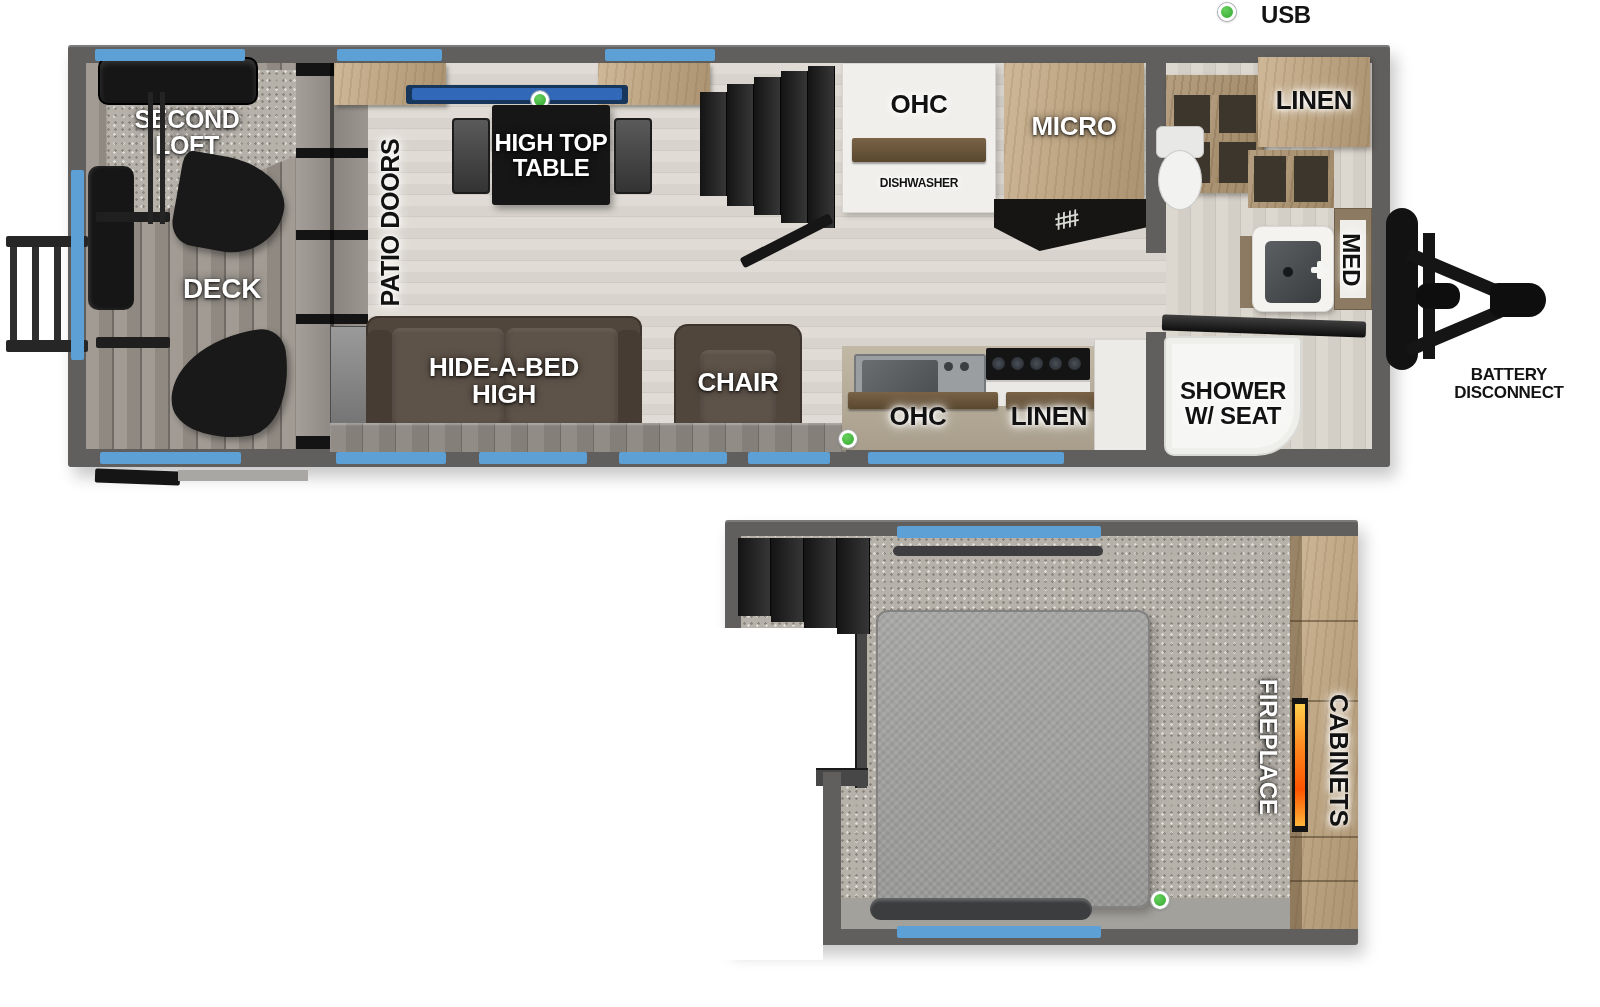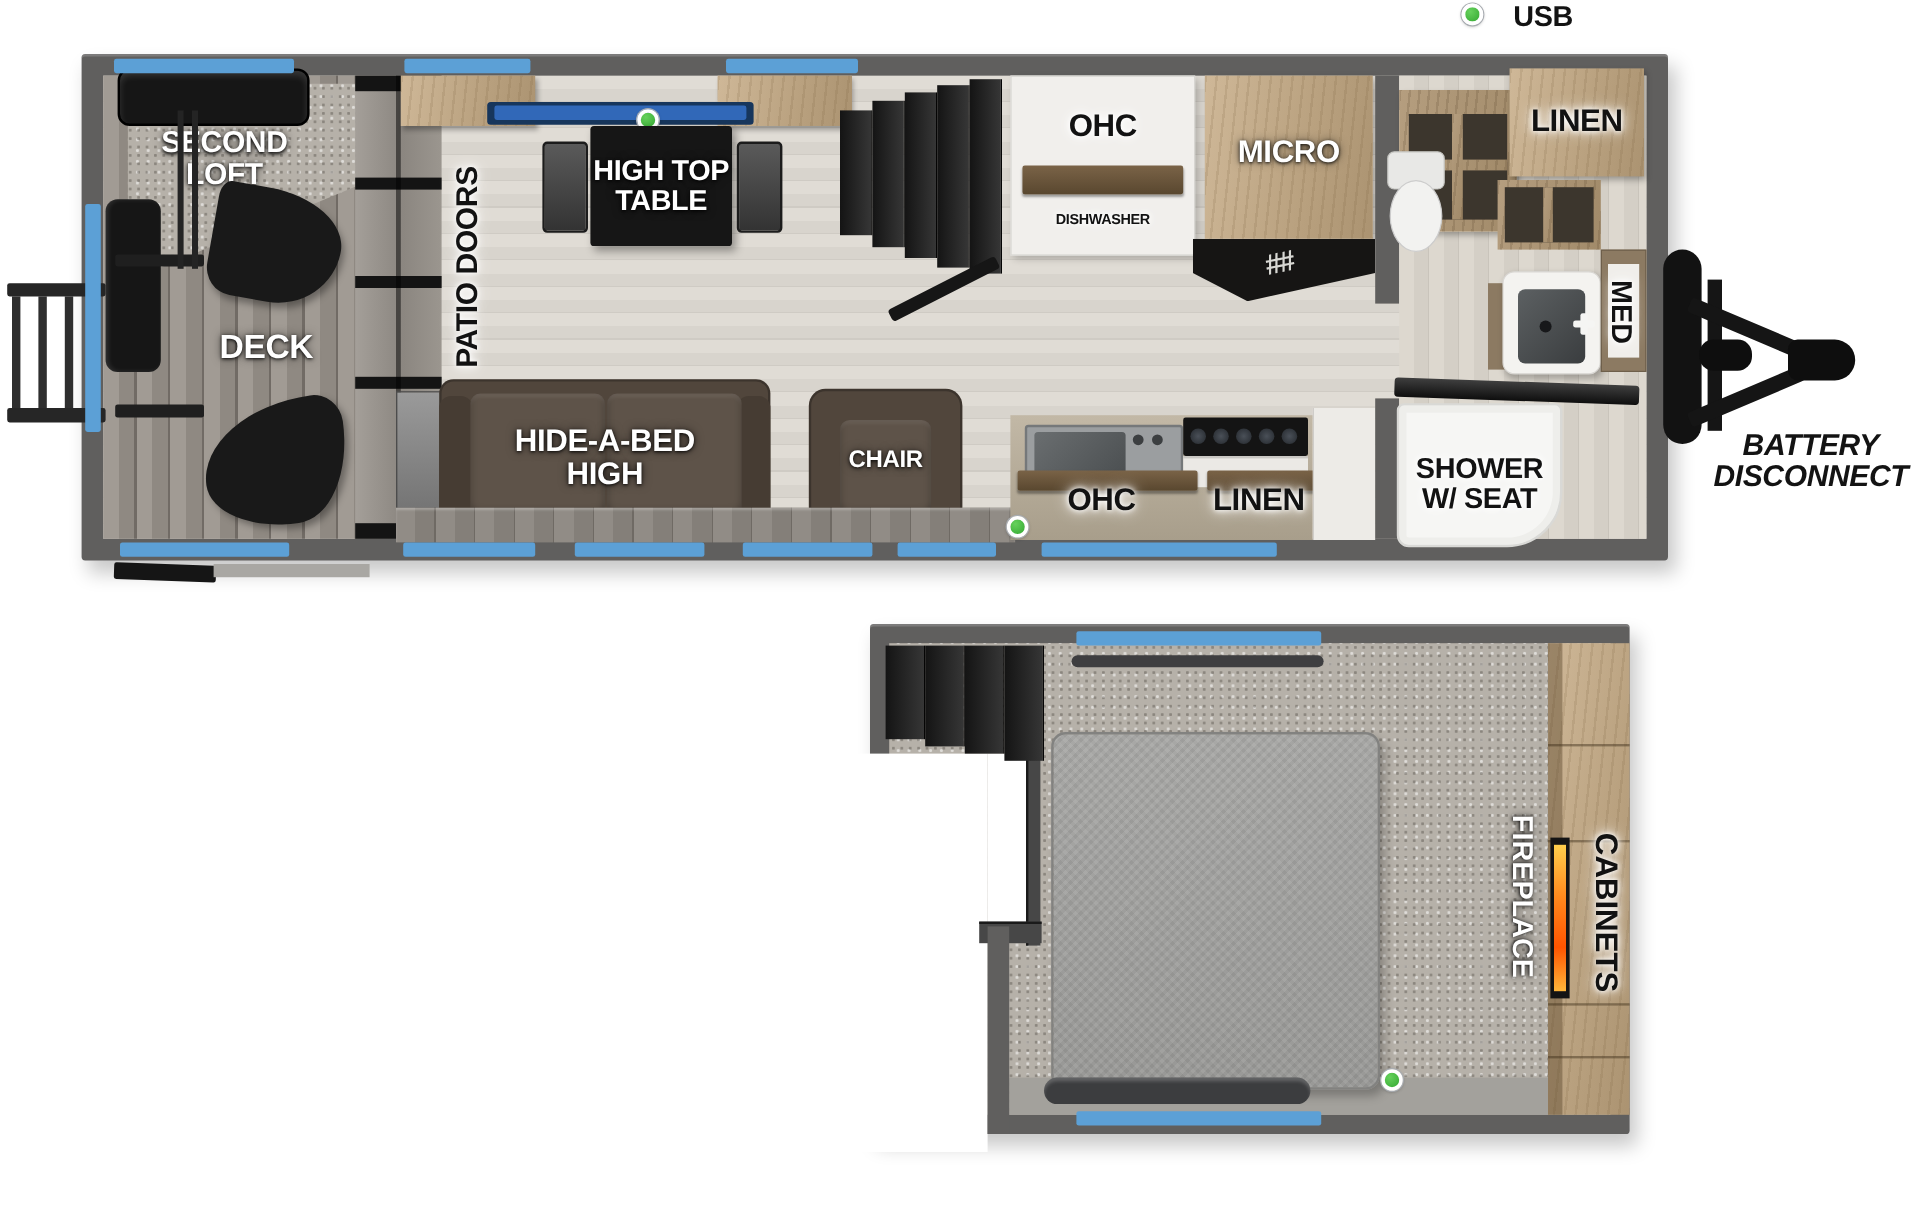--- a/index.html
+++ b/index.html
@@ -107,21 +107,21 @@
     <div class="abs" style="left:0;top:14px;width:28px;height:104px;background:#463c33;border-radius:10px;"></div>
     <div class="abs" style="left:248px;top:14px;width:28px;height:104px;background:#463c33;border-radius:10px;"></div>
     <div class="abs cushion" style="left:26px;top:12px;width:112px;height:102px;"></div>
     <div class="abs cushion" style="left:140px;top:12px;width:112px;height:102px;"></div>
   </div>
   <div class="abs lbl lbl-w" style="left:366px;top:350px;width:276px;height:62px;font-size:26px;">HIDE-A-BED
 HIGH</div>
   <div class="abs sofa" style="left:674px;top:324px;width:128px;height:112px;border-radius:14px;">
     <div class="abs cushion" style="left:26px;top:26px;width:76px;height:80px;"></div>
   </div>
-  <div class="abs lbl lbl-w" style="left:674px;top:368px;width:128px;height:30px;font-size:20px;">CHAIR</div>
+  <div class="abs lbl lbl-w" style="left:674px;top:368px;width:128px;height:30px;font-size:26px;">CHAIR</div>
   <div class="abs" style="left:330px;top:423px;width:516px;height:29px;background:repeating-linear-gradient(to right,#918c86 0 16px,#847f79 16px 32px,#6f6a64 32px 33px);box-shadow:inset 0 2px 2px rgba(255,255,255,.25);"></div>
 
   <div class="abs" style="left:842px;top:346px;width:252px;height:104px;background:linear-gradient(#c2b8a6,#a89e8b);"></div>
   <div class="abs" style="left:854px;top:354px;width:132px;height:48px;background:#9b9ea0;border:2px solid #75787a;border-radius:3px;">
     <div class="abs" style="left:6px;top:4px;width:76px;height:36px;background:linear-gradient(135deg,#6a6e70,#4b4f51);border-radius:3px;"></div>
     <div class="abs" style="left:88px;top:6px;width:9px;height:9px;background:#3c3f41;border-radius:50%;"></div>
     <div class="abs" style="left:104px;top:6px;width:9px;height:9px;background:#3c3f41;border-radius:50%;"></div>
   </div>
   <div class="abs" style="left:986px;top:348px;width:104px;height:32px;background:#141414;border-radius:2px;">
     <div class="abs" style="left:6px;top:9px;width:13px;height:13px;border-radius:50%;background:radial-gradient(#4a5058,#23272c);"></div>
@@ -185,21 +185,21 @@
   <div class="abs window" style="left:748px;top:452px;width:82px;height:12px;"></div>
   <div class="abs window" style="left:868px;top:452px;width:196px;height:12px;"></div>
   <div class="abs window" style="left:71px;top:170px;width:13px;height:190px;"></div>
 
   <div class="abs" style="left:1386px;top:208px;width:32px;height:162px;background:#121212;border-radius:16px;"></div>
   <div class="abs" style="left:1423px;top:233px;width:12px;height:126px;background:#151515;"></div>
   <div class="abs" style="left:1408px;top:247px;width:102px;height:13px;background:#151515;border-radius:3px;transform:rotate(23deg);transform-origin:left center;"></div>
   <div class="abs" style="left:1408px;top:344px;width:102px;height:13px;background:#151515;border-radius:3px;transform:rotate(-23deg);transform-origin:left center;"></div>
   <div class="abs" style="left:1416px;top:283px;width:44px;height:26px;background:#0e0e0e;border-radius:12px;"></div>
   <div class="abs" style="left:1490px;top:283px;width:56px;height:34px;background:#0e0e0e;border-radius:8px 17px 17px 8px;"></div>
-  <div class="abs lbl lbl-plain" style="left:1428px;top:355px;width:162px;height:58px;font-size:25px;font-style:italic;">BATTERY
+  <div class="abs lbl lbl-plain" style="left:1428px;top:355px;width:162px;height:58px;font-size:17px;">BATTERY
 DISCONNECT</div>
 
   <div class="abs wall" style="left:725px;top:520px;width:633px;height:425px;"></div>
   <div class="abs carpet" style="left:741px;top:536px;width:601px;height:393px;"></div>
   <div class="abs" style="left:841px;top:898px;width:501px;height:31px;background:#a3a19c;"></div>
 
   <div class="abs" style="left:702px;top:628px;width:121px;height:332px;background:#fff;"></div>
   <div class="abs" style="left:823px;top:628px;width:34px;height:146px;background:#fff;"></div>
   <div class="abs" style="left:855px;top:630px;width:12px;height:158px;background:#474747;border-left:2px solid #1a1a1a;"></div>
   <div class="abs" style="left:816px;top:768px;width:52px;height:18px;background:#474747;border-top:2px solid #1a1a1a;"></div>

